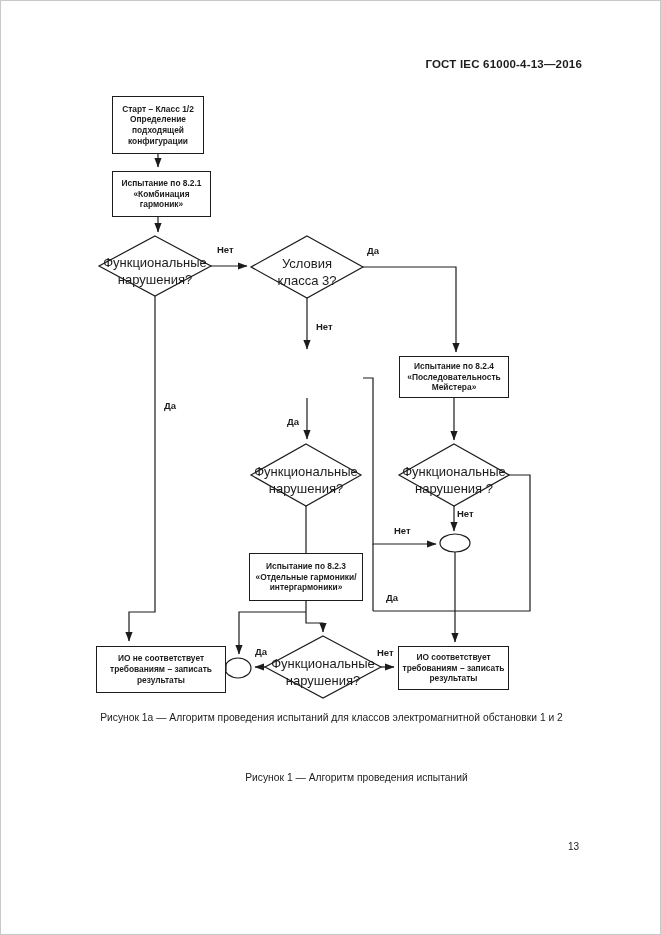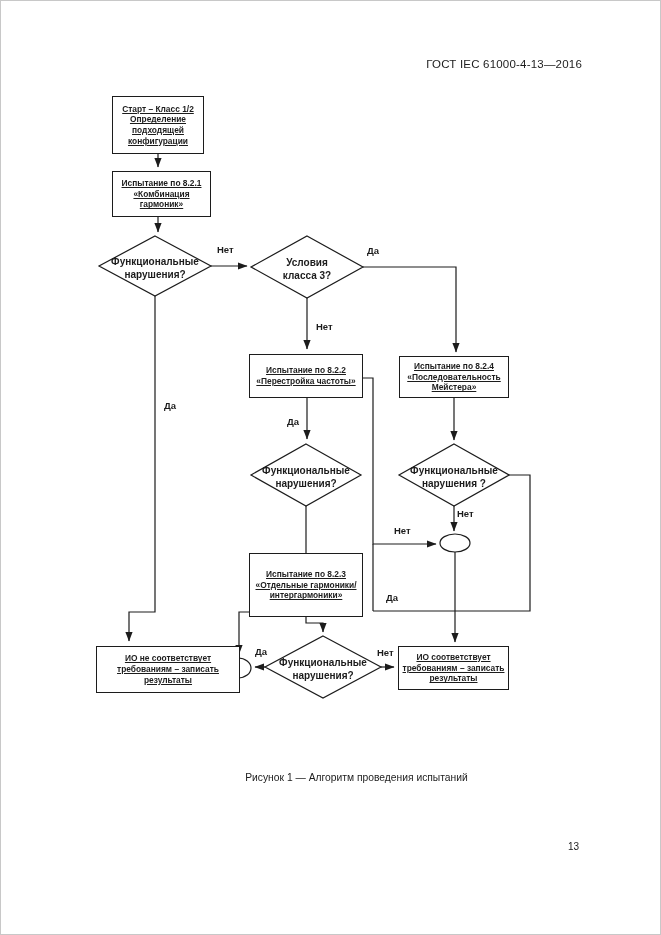--- a/index.html
+++ b/index.html
@@ -2,37 +2,37 @@
 <html><head>
 <meta charset="utf-8">
 <style>
   html,body{margin:0;padding:0;background:#fff;}
   #page{
     position:relative;width:661px;height:935px;background:#ffffff;
     border:1px solid #c8c8c8;box-sizing:border-box;overflow:hidden;
     font-family:"Liberation Sans",sans-serif;color:#1c1c1c;
   }
   .hdr{
-    position:absolute;top:57px;right:78px;font-size:11.5px;font-weight:normal;
+    position:absolute;top:57px;right:78px;font-size:11.5px;font-weight:bold;
     letter-spacing:0.2px;
   }
   .pagenum{position:absolute;top:840px;right:81px;font-size:10px;}
   .cap{position:absolute;left:0;width:661px;text-align:center;font-size:10.3px;}
   #cap1a{top:711px;}
   #cap1{top:771px;margin-left:25px;}
   svg.lines{position:absolute;left:0;top:0;}
   .node{
     position:absolute;border:1.5px solid #1c1c1c;box-sizing:border-box;
     display:flex;align-items:center;justify-content:center;text-align:center;
     font-size:8.4px;font-weight:bold;line-height:1.28;white-space:pre-line;
-    background:#fff;padding:1px;text-decoration:underline;
+    background:#fff;padding:1px;
   }
   .dtext{
-    position:absolute;width:110px;text-align:center;font-size:10px;
-    font-weight:bold;line-height:1.3;white-space:pre-line;
+    position:absolute;width:110px;text-align:center;font-size:13px;
+    font-weight:normal;line-height:1.3;white-space:pre-line;
   }
   .elabel{position:absolute;font-size:9.5px;font-weight:bold;}
 </style>
 </head>
 <body>
 
 <div id="page">
 
   <div class="hdr">ГОСТ IEC 61000-4-13—2016</div>
 
@@ -92,29 +92,27 @@
     </g>
   </svg>
 
   <div class="node" style="left:111px;top:95px;width:92px;height:58px;">Старт – Класс 1/2
 Определение
 подходящей
 конфигурации</div>
   <div class="node" style="left:111px;top:170px;width:99px;height:46px;">Испытание по 8.2.1
 «Комбинация
 гармоник»</div>
-  <div class="node" style="left:248px;top:353px;width:114px;height:44px;">Испытание по 8.2.2
-«Перестройка частоты»</div>
   <div class="node" style="left:398px;top:355px;width:110px;height:42px;">Испытание по 8.2.4
 «Последовательность
 Мейстера»</div>
-  <div class="node" style="left:248px;top:552px;width:114px;height:64px;">Испытание по 8.2.3
+  <div class="node" style="left:248px;top:552px;width:114px;height:48px;">Испытание по 8.2.3
 «Отдельные гармоники/
 интергармоники»</div>
-  <div class="node" style="left:95px;top:645px;width:144px;height:47px;">ИО не соответствует
+  <div class="node" style="left:95px;top:645px;width:130px;height:47px;">ИО не соответствует
 требованиям – записать
 результаты</div>
   <div class="node" style="left:397px;top:645px;width:111px;height:44px;">ИО соответствует
 требованиям – записать
 результаты</div>
 
   <div class="dtext" style="left:99px;top:254px;">Функциональные
 нарушения?</div>
   <div class="dtext" style="left:251px;top:255px;">Условия
 класса 3?</div>
@@ -129,16 +127,17 @@
   <div class="elabel" style="left:366px;top:244px;">Да</div>
   <div class="elabel" style="left:315px;top:320px;">Нет</div>
   <div class="elabel" style="left:163px;top:399px;">Да</div>
   <div class="elabel" style="left:286px;top:415px;">Да</div>
   <div class="elabel" style="left:393px;top:524px;">Нет</div>
   <div class="elabel" style="left:456px;top:507px;">Нет</div>
   <div class="elabel" style="left:385px;top:591px;">Да</div>
   <div class="elabel" style="left:254px;top:645px;">Да</div>
   <div class="elabel" style="left:376px;top:646px;">Нет</div>
 
+  <div class="cap" id="cap1a">Рисунок 1а — Алгоритм проведения испытаний для классов электромагнитной обстановки 1 и 2</div>
   <div class="cap" id="cap1">Рисунок 1 — Алгоритм проведения испытаний</div>
   <div class="pagenum">13</div>
 
 </div>
 
 </body></html>

